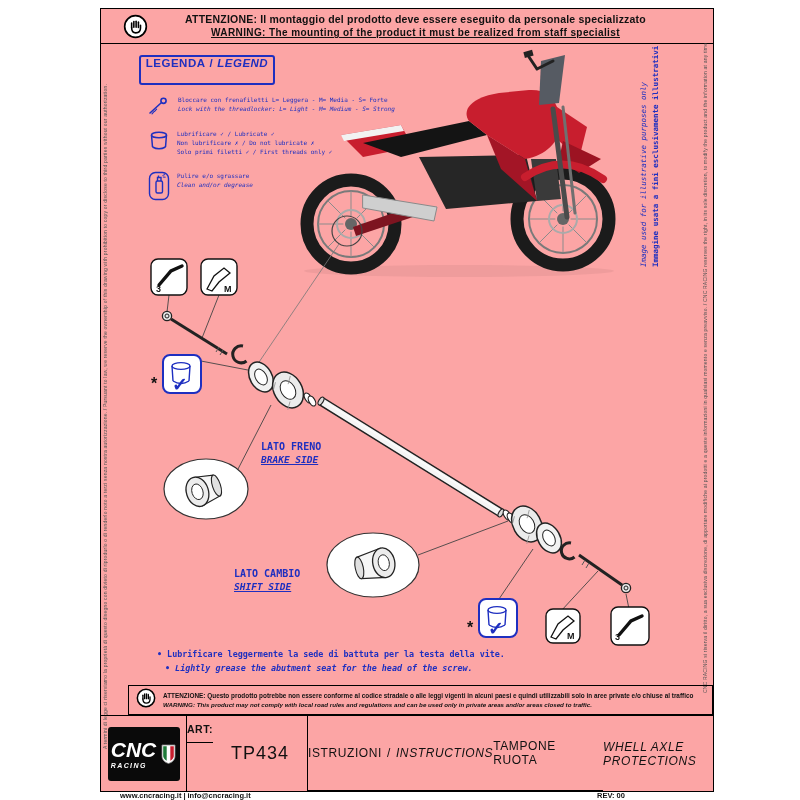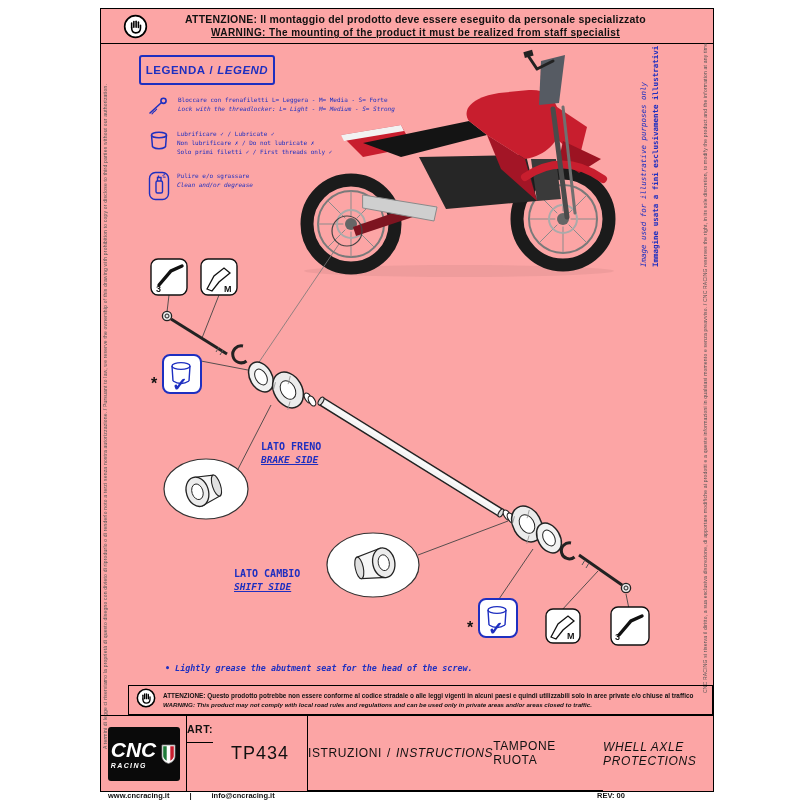--- a/index.html
+++ b/index.html
@@ -7,21 +7,21 @@
   .frame{position:absolute;left:100px;top:8px;width:612px;height:782px;border:1.6px solid #000;background:#fca5a5}
 
   
   .hdr{position:absolute;left:0;top:0;width:100%;height:34px;border-bottom:1.6px solid #000;display:flex;align-items:center}
   .hand-badge{width:25px;height:25px;margin-left:22px;flex:0 0 auto}
   .hdr-lines{flex:1;text-align:center;line-height:1.3;margin-right:30px}
   .hdr-it{font-size:10.5px;font-weight:bold;letter-spacing:.2px}
   .hdr-en{font-size:10px;font-weight:bold;text-decoration:underline;letter-spacing:.4px}
 
   
-  .legend-box{position:absolute;left:38px;top:46px;width:132px;height:26px;border:2px solid #1e2fc0;border-radius:3px;display:flex;align-items:center;justify-content:center;color:#1e2fc0;font-size:11.5px;font-weight:bold;letter-spacing:.5px;gap:4px}
+  .legend-box{position:absolute;left:38px;top:46px;width:132px;height:26px;border:2px solid #1e2fc0;border-radius:3px;display:flex;align-items:flex-start;justify-content:center;color:#1e2fc0;font-size:11.5px;font-weight:bold;letter-spacing:.5px;gap:4px}
   .legend-box .en{font-style:italic}
   .litem{position:absolute;display:flex;gap:7px;align-items:flex-start;color:#1e2fc0}
   .litem svg{flex:0 0 auto}
   .lt{font-family:"DejaVu Sans Mono",monospace;font-size:6px;line-height:1.5;white-space:nowrap}
   .lt .en,.lt.en{font-style:italic}
 
   
   .vtext{position:absolute;writing-mode:vertical-rl;transform:rotate(180deg);white-space:nowrap;line-height:1.1;overflow:hidden}
   .vgray{font-size:5px;color:#555;letter-spacing:.2px}
   .vstrip-left{left:2px;top:40px;height:700px}
@@ -53,21 +53,21 @@
   .cell-art{width:120px;border-right:1.6px solid #000;display:flex;flex-direction:row}
   .art-label{height:26px;border-bottom:1.3px solid #000;display:flex;align-items:center;justify-content:center;font-size:10.5px;font-weight:bold;letter-spacing:.5px}
   .art-value{flex:1;display:flex;align-items:center;justify-content:center;font-size:18px;letter-spacing:1px}
   .cell-right{flex:1;display:flex;flex-direction:row}
   .trow{display:flex;align-items:center;justify-content:center;border-bottom:1.3px solid #000;flex:1;font-size:12px;letter-spacing:.6px;gap:5px}
   .trow:last-child{border-bottom:none}
   .italic{font-style:italic}
 
   
   .footer{position:absolute;left:100px;top:790px;width:612px;height:10px;font-size:7.5px;font-weight:bold;display:flex;align-items:center}
-  .footer .fleft{margin-left:8px;display:flex;gap:20px}
+  .footer .fleft{margin-left:20px;display:flex;gap:2px}
   .footer .rev{position:absolute;left:497px}
 
   .diagram-svg{position:absolute;inset:0;pointer-events:none}
 </style>
 </head>
 <body>
 
 <div class="page">
   <div class="frame">
 
@@ -346,20 +346,21 @@
 
     <div class="side-label" style="left:160px;top:431px">
       <div>LATO FRENO</div>
       <div class="en">BRAKE SIDE</div>
     </div>
     <div class="side-label" style="left:133px;top:558px">
       <div>LATO CAMBIO</div>
       <div class="en">SHIFT SIDE</div>
     </div>
 
+    <div class="note note-it">• Lubrificare leggermente la sede di battuta per la testa della vite.</div>
     <div class="note note-en">• Lightly grease the abutment seat for the head of the screw.</div>
 
     <div class="bwarn">
       <span>
         <svg viewBox="0 0 24 24" width="20" height="20">
           <circle cx="12" cy="12" r="10.4" fill="#fff" stroke="#000" stroke-width="1.8"></circle>
           <g stroke="#000" stroke-width="1.6" stroke-linecap="round" fill="none">
             <path d="M8.3,13.2 V8.6"></path>
               <path d="M10.4,12.8 V7.2"></path>
               <path d="M12.6,12.8 V7"></path>

